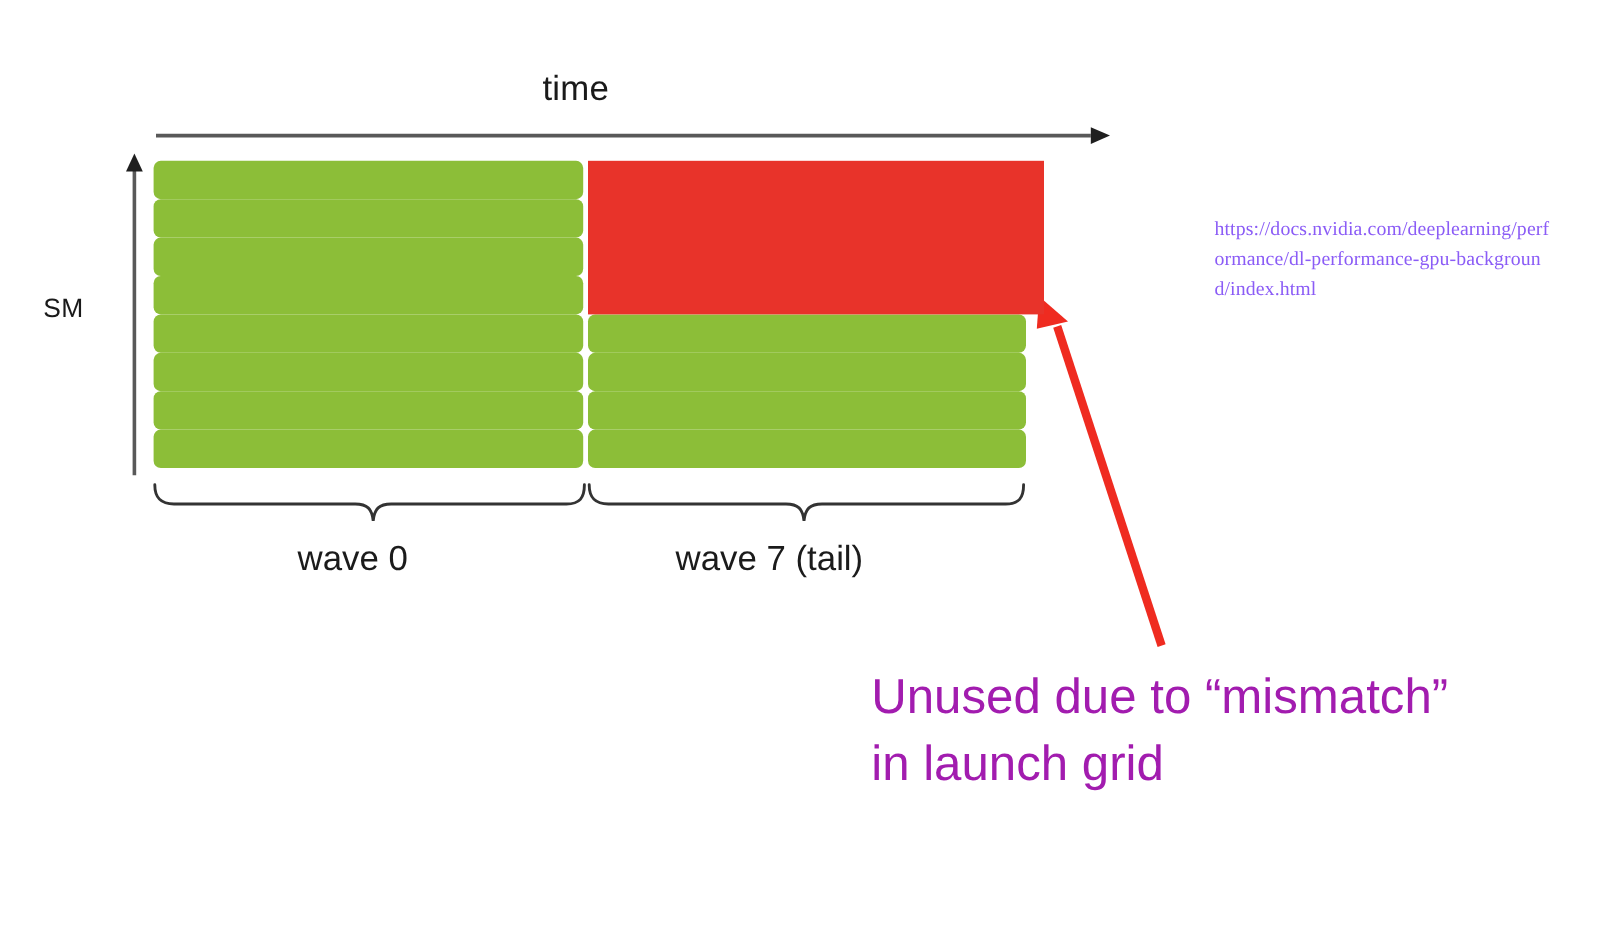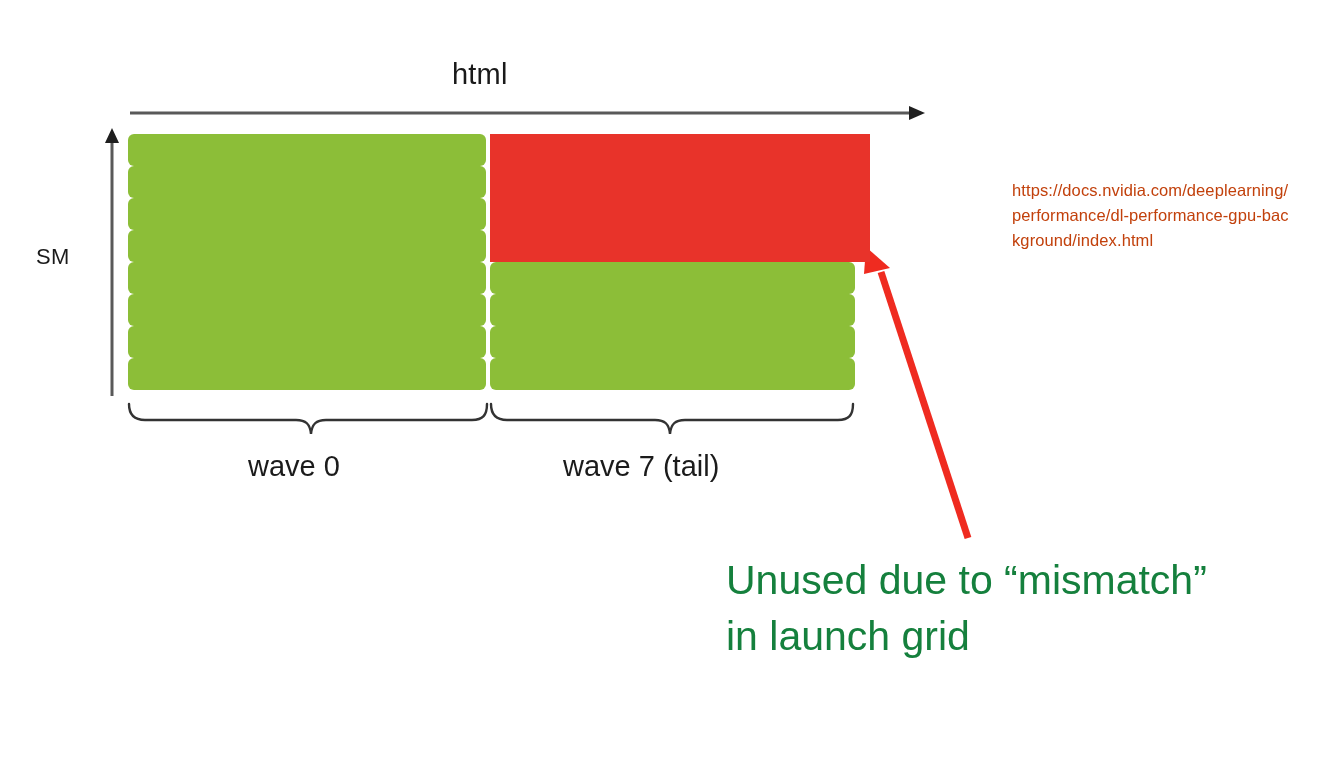--- a/index.html
+++ b/index.html
@@ -96,45 +96,45 @@
   .wave1 { left: 563px; top: 452px; }
 
   
   .source-url {
     position: absolute;
     left: 1012px;
     top: 178px;
     width: 282px;
     font-size: 16.5px;
     line-height: 25px;
-    color: #c2410c;
-    font-family: Liberation Sans, sans-serif;
+    color: #8b5cf6;
+    font-family: Liberation Serif, serif;
     word-break: break-all;
     letter-spacing: 0.1px;
   }
 
   
   .caption {
     position: absolute;
     left: 726px;
     top: 552px;
     width: 520px;
     font-size: 41px;
     line-height: 56px;
-    color: #15803d;
+    color: #a21caf;
     font-family: "Liberation Sans", sans-serif;
     font-weight: 300;
   }
 </style>
 </head>
 <body>
 
 <div class="stage">
 
-  <div class="time-label">html</div>
+  <div class="time-label">time</div>
 
   <div class="sm-label">SM</div>
 
   <svg class="vec" viewBox="0 0 1342 776">
 
     <g>
       <line x1="130" y1="113" x2="909" y2="113" stroke="#595959" stroke-width="3"></line>
       <polygon points="909,106 925,113 909,120" fill="#1f1f1f"></polygon>
     </g>
 

